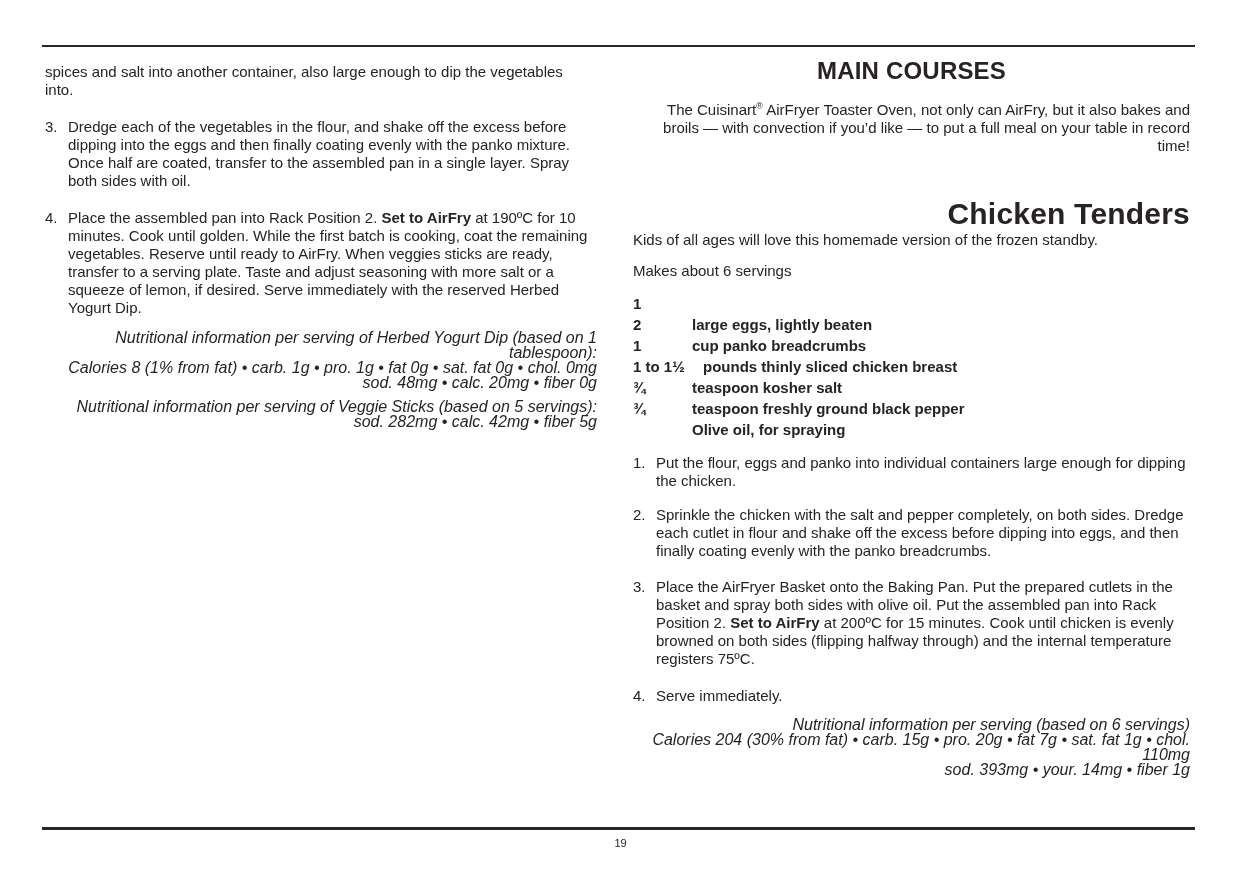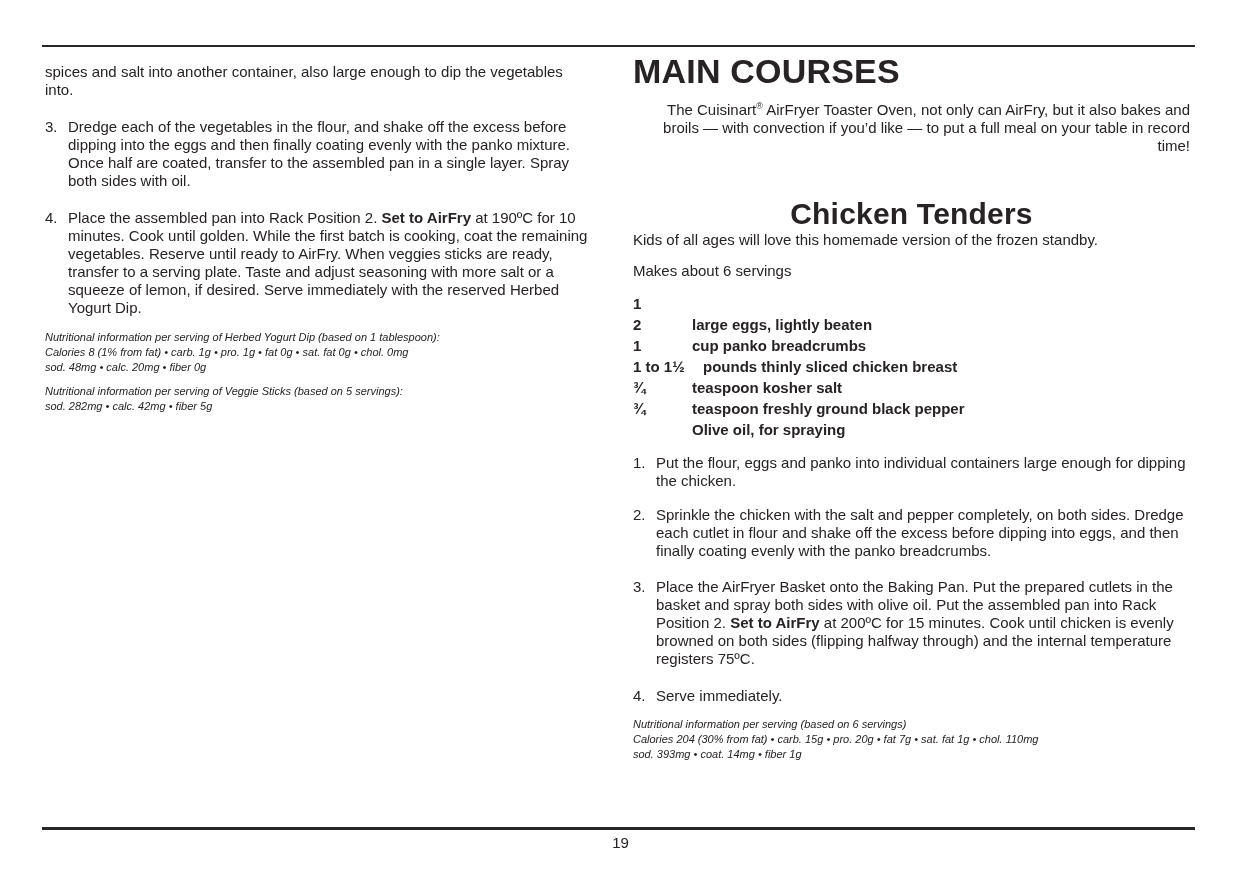--- a/index.html
+++ b/index.html
@@ -9,52 +9,52 @@
     background: #ffffff;
     color: #272324;
     font-family: "Liberation Sans", sans-serif;
     overflow: hidden;
   }
   .rule { position: absolute; left: 42px; right: 46px; background: #2a2728; }
   .rule-top { top: 45px; height: 2px; }
   .rule-bottom { top: 827px; height: 3px; }
   .page-number {
     position: absolute; top: 834px; left: 0; width: 100%;
-    text-align: center; font-size: 15px; line-height: 18px;
+    text-align: center; font-size: 11px; line-height: 18px;
   }
 
   .col-left  { position: absolute; left: 45px;  top: 63px; width: 552px; }
   .col-right { position: absolute; left: 633px; top: 58px; width: 557px; }
 
   .body-text { font-size: 15px; line-height: 18px; }
 
   .cont-para { width: 522px; }
 
   .step { display: flex; }
   .step .num { flex: none; width: 23px; }
   .step .txt { width: 522px; }
   .col-right .step .txt { width: 530px; }
   .col-left .step  { margin-top: 19px; }
 
   .nutrition {
-    text-align: left; font-style: italic;
-    font-size: 11px; line-height: 15px;
+    text-align: right; font-style: italic;
+    font-size: 16px; line-height: 15px;
   }
   .col-left .nutrition-1 { margin-top: 13px; }
   .col-left .nutrition-2 { margin-top: 9px; }
 
   .section-title {
-    text-align: left; font-weight: bold;
-    font-size: 34px; line-height: 26px; letter-spacing: 0.2px;
+    text-align: center; font-weight: bold;
+    font-size: 24px; line-height: 26px; letter-spacing: 0.2px;
   }
   .intro { margin-top: 17px; text-align: right; }
   .intro sup { font-size: 9px; vertical-align: super; line-height: 0; }
 
   .recipe-title {
-    margin-top: 42px; text-align: center; font-weight: bold;
+    margin-top: 42px; text-align: right; font-weight: bold;
     font-size: 30px; line-height: 34px; letter-spacing: 0.2px;
   }
   .description { }
   .yield { margin-top: 13px; }
 
   .ingredients { margin-top: 13px; font-weight: bold; font-size: 15px; line-height: 21px; }
   .ing-row { display: flex; }
   .ing-row .amt { flex: none; min-width: 59px; white-space: nowrap; padding-right: 4px; }
   .ing-row.shifted .item { padding-left: 11px; }
 
@@ -156,19 +156,19 @@
   </div>
 
   <div class="step body-text step-4">
     <span class="num">4.</span>
     <div class="txt"><span>Serve immediately.</span><b></b><span></span></div>
   </div>
 
   <div class="nutrition">
     <div>Nutritional information per serving (based on 6 servings)</div>
     <div>Calories 204 (30% from fat) • carb. 15g • pro. 20g • fat 7g • sat. fat 1g • chol. 110mg</div>
-    <div>sod. 393mg • coat. 14mg • fiber 1g</div>
+    <div>sod. 393mg • your. 14mg • fiber 1g</div>
   </div>
 
 </div>
 
 <div class="rule rule-bottom"></div>
 <div class="page-number">19</div>
 
 </body></html>

